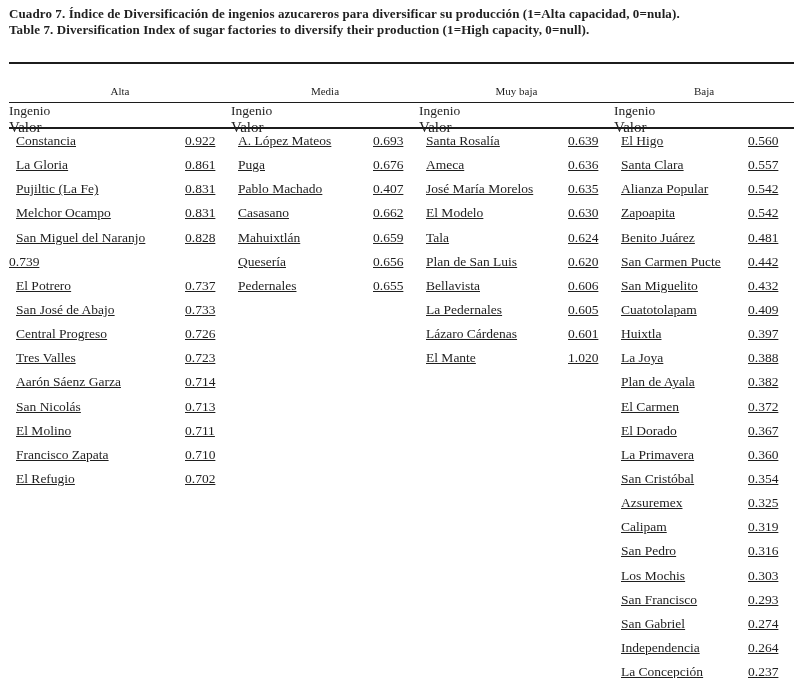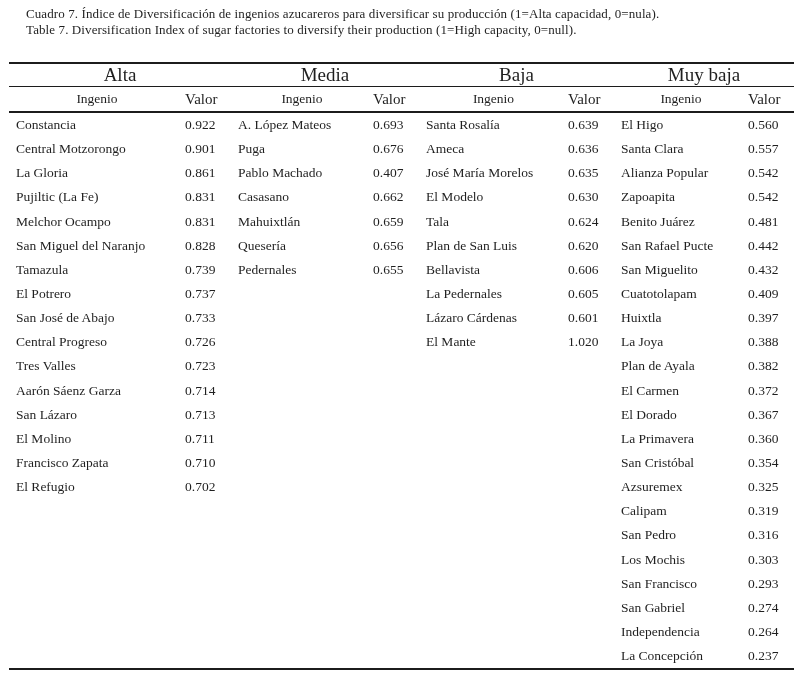--- a/index.html
+++ b/index.html
@@ -7,55 +7,56 @@
     width: 803px; height: 678px;
     background: #ffffff;
     font-family: "Liberation Serif", serif;
     color: #1f1f1f;
     overflow: hidden;
   }
   .page { padding: 6px 9px 0 9px; width: 803px; }
 
   .title-block { }
   .title-line {
-    font-weight: normal;
+    font-weight: bold;
     font-size: 13px;
     line-height: 16px;
     letter-spacing: 0.1px;
     white-space: nowrap;
-    margin-left: 17px;
   }
 
   .table-wrap { margin-top: 24px; width: 785px; }
 
   .grid-row {
     display: grid;
     grid-template-columns: 222px 188px 195px 180px;
     width: 785px;
   }
 
   .group-labels {
     border-top: 2px solid #1c1c1c;
     border-bottom: 1px solid #1c1c1c;
   }
   .group-label {
     height: 22px;
     display: flex;
     align-items: center;
     justify-content: center;
-    font-size: 19px;
+    font-size: 11px;
+    margin-top: 16px;
   }
 
   .subheaders {
     border-bottom: 2px solid #1c1c1c;
   }
   .subhead-cell {
     height: 24px;
     display: flex;
-    align-items: center;
+    align-items: flex-start;
+    flex-direction: column;
   }
   .subhead-ingenio {
     flex: 1;
     text-align: center;
     font-size: 13.5px;
   }
   .subhead-valor {
     width: 46px;
     text-align: left;
     font-size: 15px;
@@ -64,20 +65,21 @@
   .table-body {
     border-bottom: 2px solid #1c1c1c;
     min-height: 556px;
     align-items: start;
   }
   .data-col { }
   .data-row {
     height: 24.15px;
     display: flex;
     align-items: center;
+    text-decoration: underline;
   }
   .cell-name {
     flex: 1;
     padding-left: 7px;
     font-size: 13.5px;
     white-space: nowrap;
     overflow: hidden;
   }
   .cell-value {
     width: 46px;
@@ -92,22 +94,22 @@
 
   <div class="title-block">
     <div class="title-line">Cuadro 7. Índice de Diversificación de ingenios azucareros para diversificar su producción  (1=Alta capacidad, 0=nula).</div>
     <div class="title-line">Table 7. Diversification Index of sugar factories to diversify their production (1=High capacity, 0=null).</div>
   </div>
 
   <div class="table-wrap">
     <div class="grid-row group-labels" id="group-labels">
         <div class="group-label">Alta</div>
         <div class="group-label">Media</div>
+        <div class="group-label">Muy baja</div>
         <div class="group-label">Baja</div>
-        <div class="group-label">Muy baja</div>
       </div>
     <div class="grid-row subheaders" id="subheaders">
         <div class="subhead-cell">
           <div class="subhead-ingenio">Ingenio</div>
           <div class="subhead-valor">Valor</div>
         </div>
         <div class="subhead-cell">
           <div class="subhead-ingenio">Ingenio</div>
           <div class="subhead-valor">Valor</div>
         </div>
@@ -120,41 +122,36 @@
           <div class="subhead-valor">Valor</div>
         </div>
       </div>
     <div class="grid-row table-body" id="table-body">
         <div class="data-col">
           <div class="data-row">
             <div class="cell-name">Constancia</div>
             <div class="cell-value">0.922</div>
           </div>
           <div class="data-row">
-            <div class="cell-name">Central Motzorongo</div>
-            <div class="cell-value">0.901</div>
-          </div>
-          <div class="data-row">
             <div class="cell-name">La Gloria</div>
             <div class="cell-value">0.861</div>
           </div>
           <div class="data-row">
             <div class="cell-name">Pujiltic (La Fe)</div>
             <div class="cell-value">0.831</div>
           </div>
           <div class="data-row">
             <div class="cell-name">Melchor Ocampo</div>
             <div class="cell-value">0.831</div>
           </div>
           <div class="data-row">
             <div class="cell-name">San Miguel del Naranjo</div>
             <div class="cell-value">0.828</div>
           </div>
           <div class="data-row">
-            <div class="cell-name">Tamazula</div>
             <div class="cell-value">0.739</div>
           </div>
           <div class="data-row">
             <div class="cell-name">El Potrero</div>
             <div class="cell-value">0.737</div>
           </div>
           <div class="data-row">
             <div class="cell-name">San José de Abajo</div>
             <div class="cell-value">0.733</div>
           </div>
@@ -164,21 +161,21 @@
           </div>
           <div class="data-row">
             <div class="cell-name">Tres Valles</div>
             <div class="cell-value">0.723</div>
           </div>
           <div class="data-row">
             <div class="cell-name">Aarón Sáenz Garza</div>
             <div class="cell-value">0.714</div>
           </div>
           <div class="data-row">
-            <div class="cell-name">San Lázaro</div>
+            <div class="cell-name">San Nicolás</div>
             <div class="cell-value">0.713</div>
           </div>
           <div class="data-row">
             <div class="cell-name">El Molino</div>
             <div class="cell-value">0.711</div>
           </div>
           <div class="data-row">
             <div class="cell-name">Francisco Zapata</div>
             <div class="cell-value">0.710</div>
           </div>
@@ -274,21 +271,21 @@
           </div>
           <div class="data-row">
             <div class="cell-name">Zapoapita</div>
             <div class="cell-value">0.542</div>
           </div>
           <div class="data-row">
             <div class="cell-name">Benito Juárez</div>
             <div class="cell-value">0.481</div>
           </div>
           <div class="data-row">
-            <div class="cell-name">San Rafael Pucte</div>
+            <div class="cell-name">San Carmen Pucte</div>
             <div class="cell-value">0.442</div>
           </div>
           <div class="data-row">
             <div class="cell-name">San Miguelito</div>
             <div class="cell-value">0.432</div>
           </div>
           <div class="data-row">
             <div class="cell-name">Cuatotolapam</div>
             <div class="cell-value">0.409</div>
           </div>

